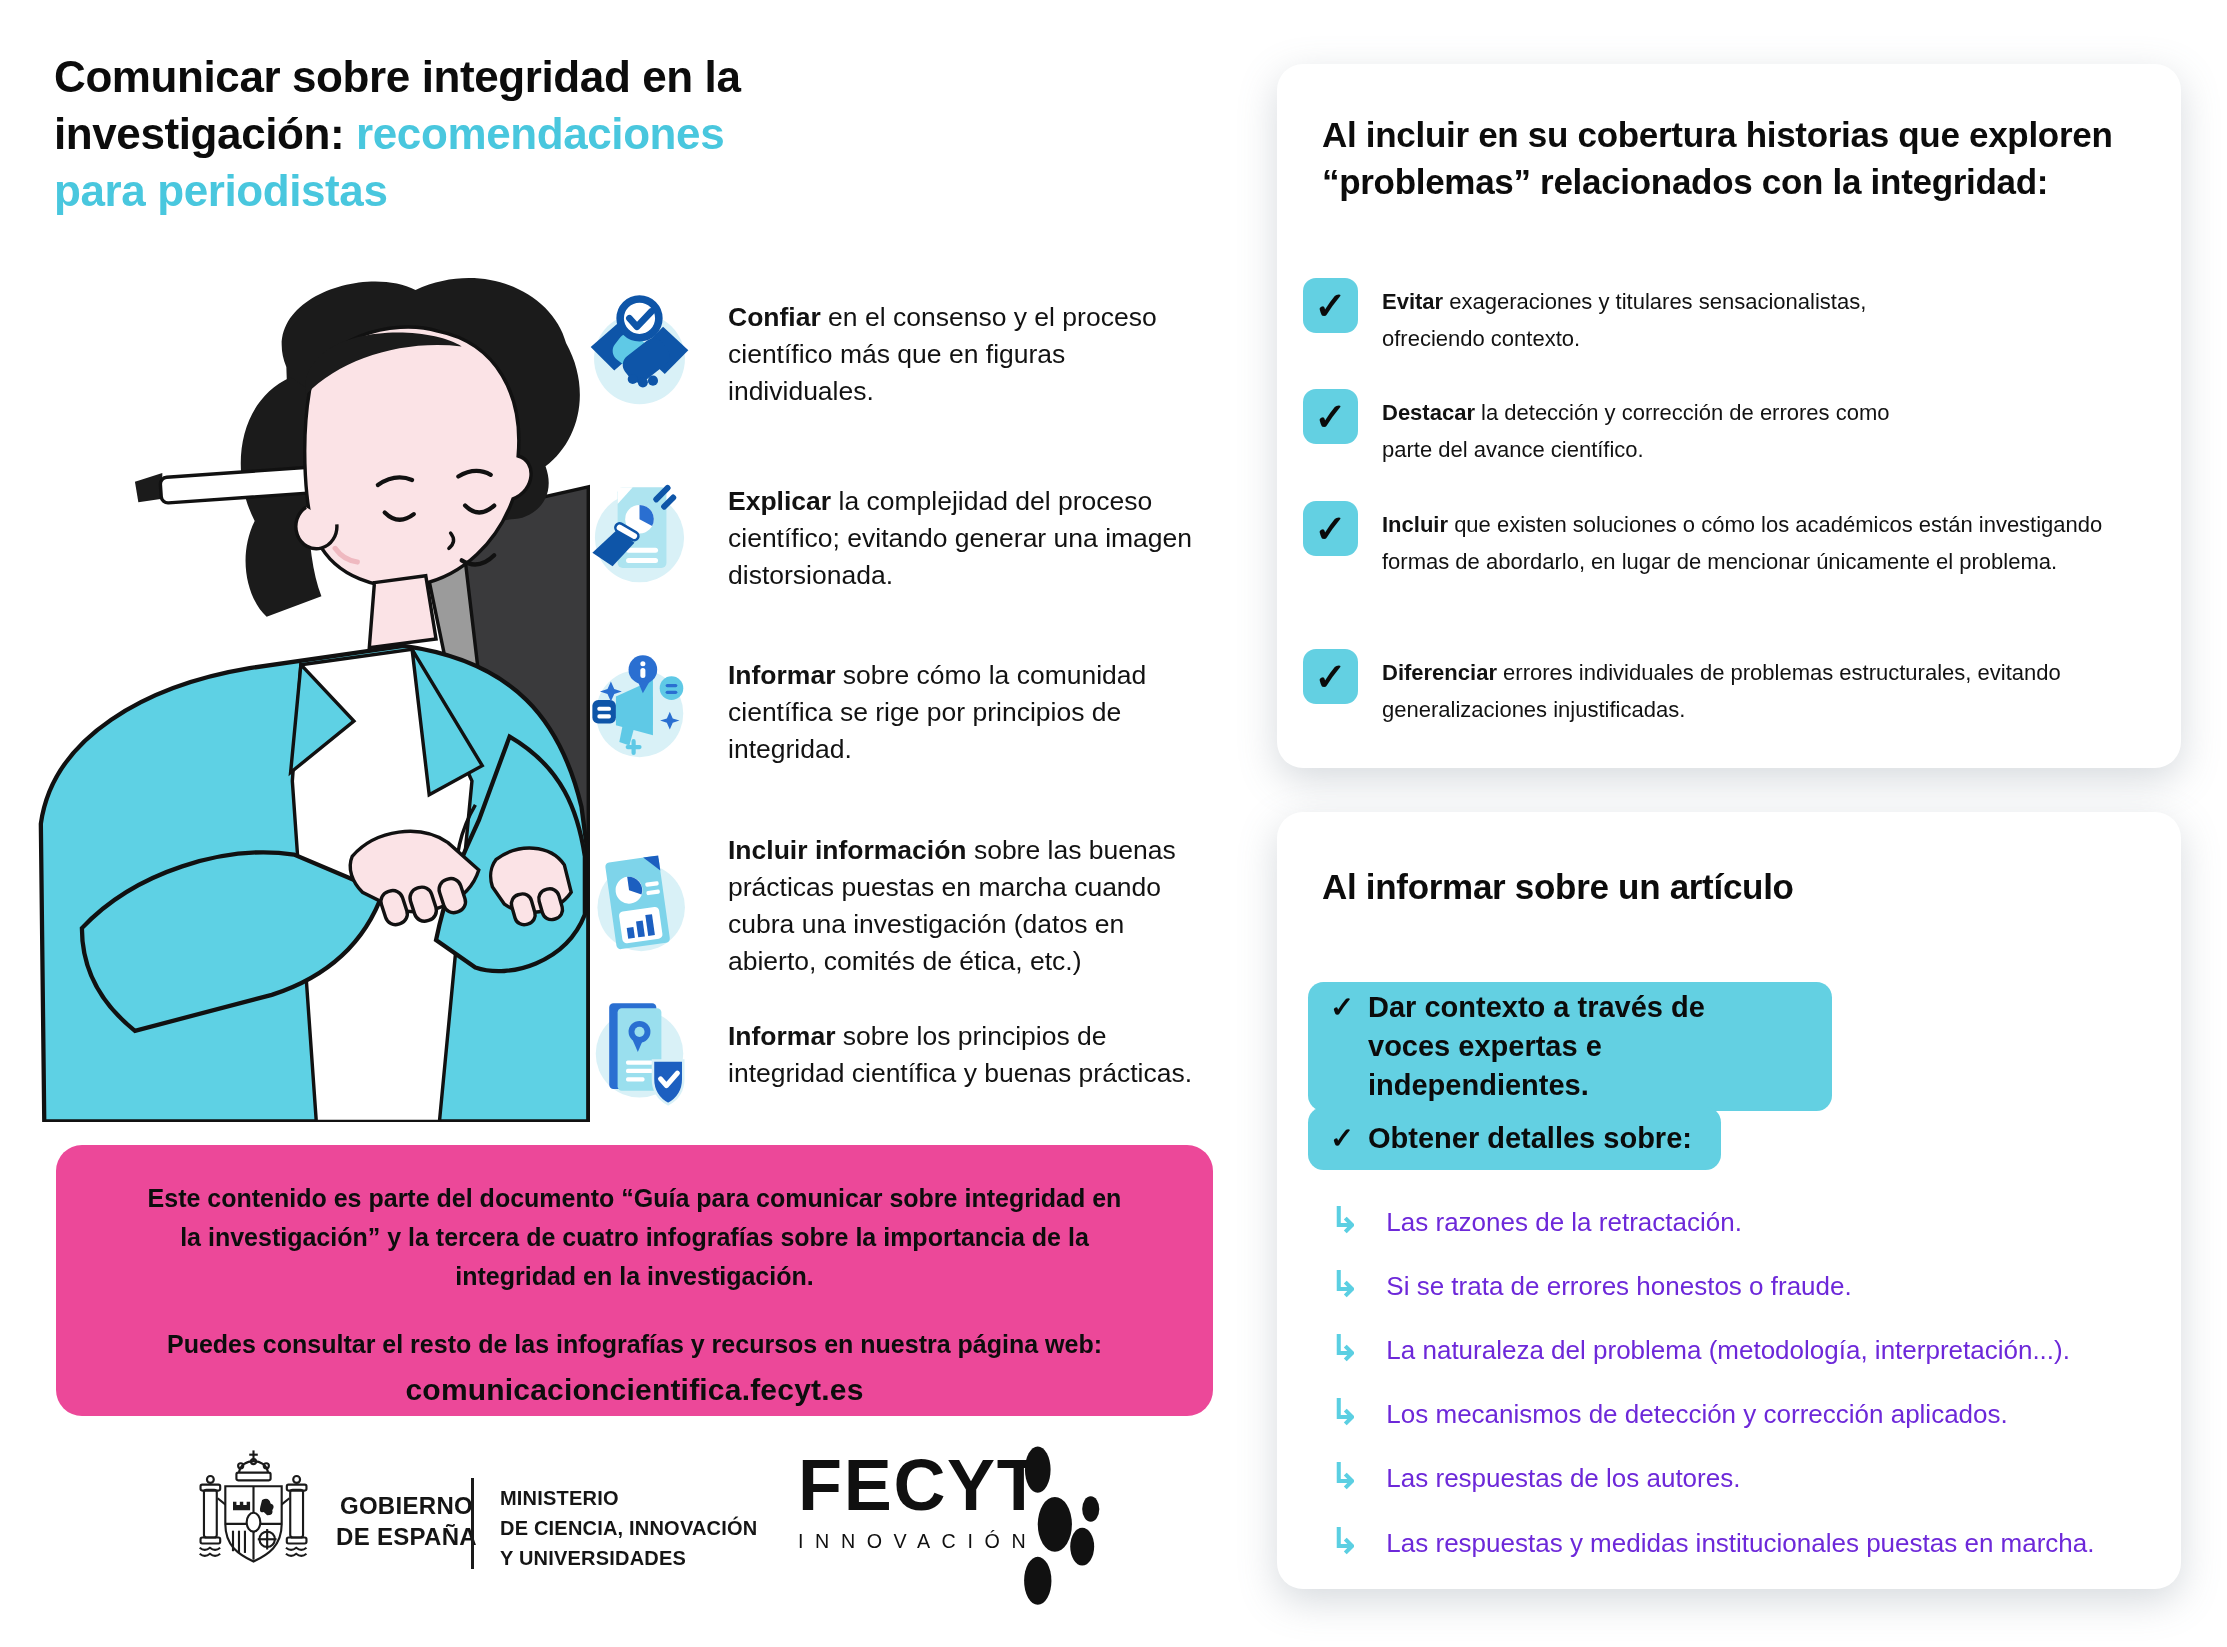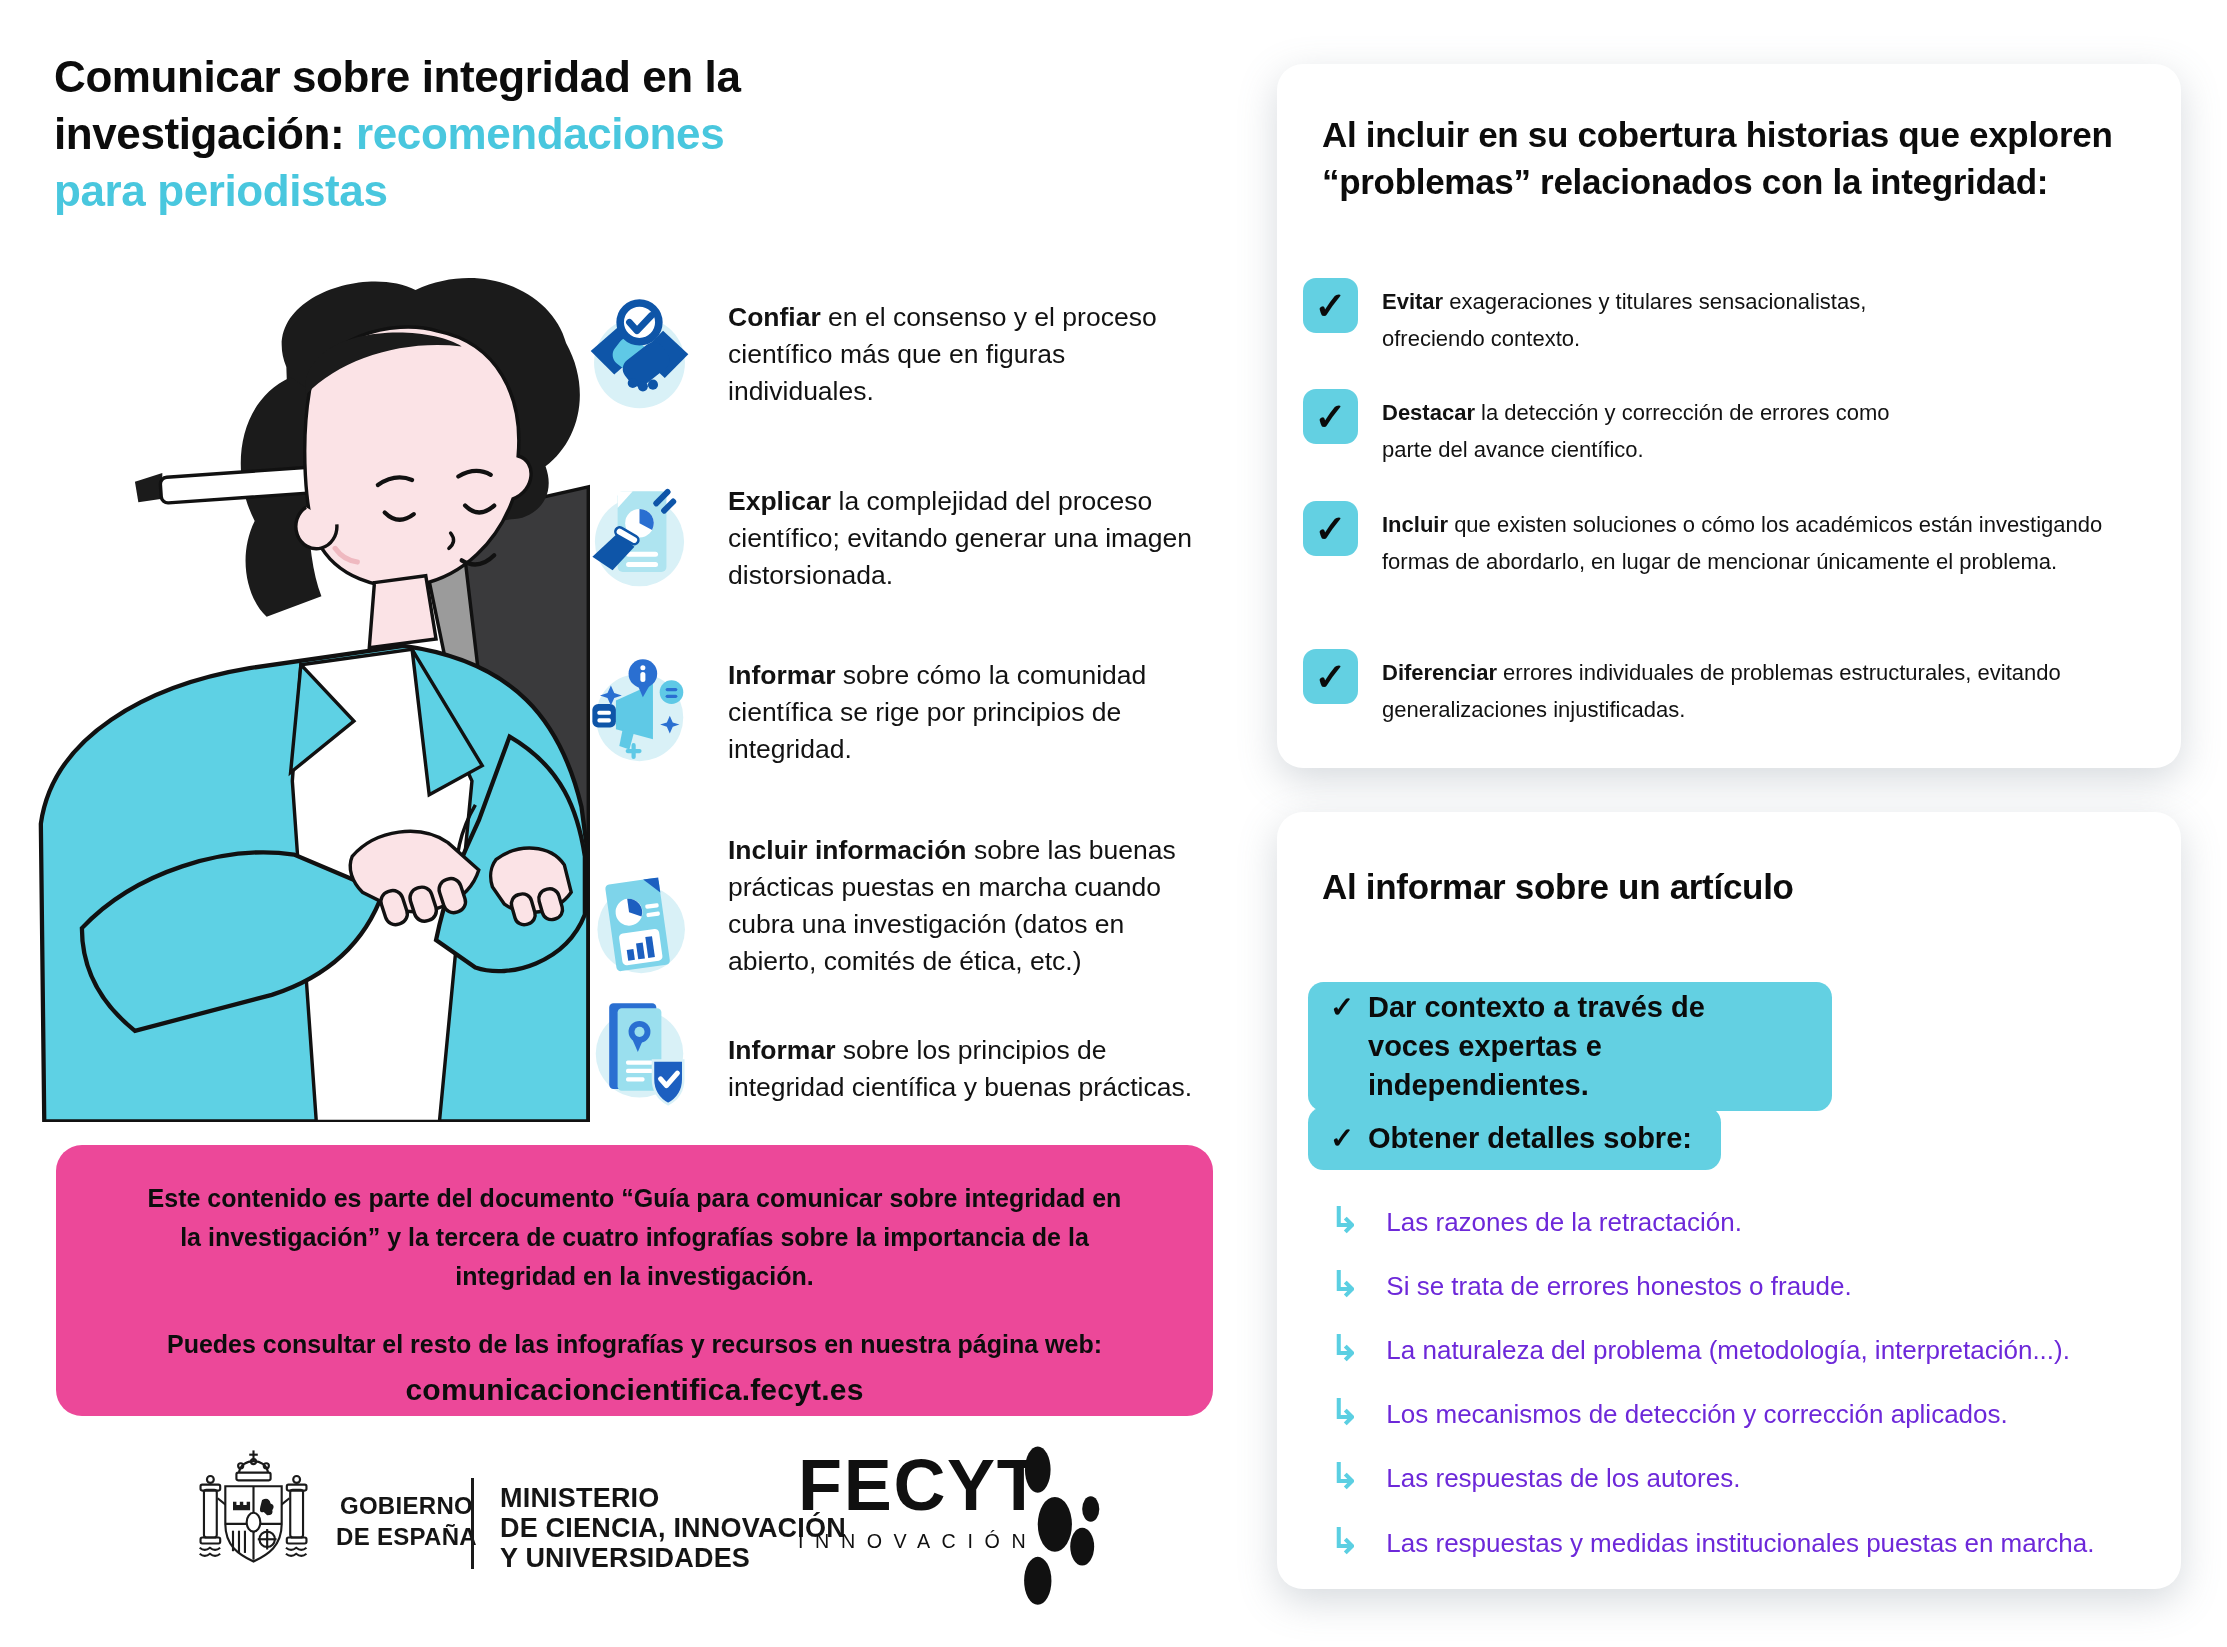--- a/index.html
+++ b/index.html
@@ -11,21 +11,21 @@
 
   
   .main-title{position:absolute;left:54px;top:48px;font-size:44px;line-height:57px;
     font-weight:800;letter-spacing:-0.4px;color:#0c0c0c;}
   .accent-text{color:#49c7de;}
 
   
   .illustration{position:absolute;left:34px;top:257px;width:556px;height:865px;}
 
   
-  .rec-item{position:absolute;left:589px;display:flex;gap:38px;align-items:flex-end;}
+  .rec-item{position:absolute;left:589px;display:flex;gap:38px;align-items:center;}
   .rec-icon{width:101px;height:113px;flex:0 0 auto;}
   .rec-text{font-size:26.5px;line-height:37px;padding-top:10.3px;width:467px;color:#121212;}
   .rec-text .kw{font-weight:800;}
   .rec-item-1{top:289px;}
   .rec-item-2{top:473px;}
   .rec-item-3{top:647px;}
   .rec-item-4{top:822px;}
   .rec-item-5{top:993px;}
 
   
@@ -33,21 +33,21 @@
     background:#ec4899;border-radius:26px;text-align:center;color:#0d0d0d;}
   .info-box .p1{margin:0 auto;padding-top:34px;width:976px;font-size:25px;line-height:39px;font-weight:700;}
   .info-box .p2{margin:31px auto 0;width:1027px;font-size:25px;line-height:34px;font-weight:700;}
   .info-box .website{margin-top:12px;font-size:30px;font-weight:800;letter-spacing:0.2px;}
 
   
   .coat-of-arms{position:absolute;left:197px;top:1447px;width:113px;height:123px;}
   .gov-text{position:absolute;left:336px;top:1490px;font-size:24px;line-height:31px;
     font-weight:600;letter-spacing:0.3px;color:#151515;text-align:center;}
   .logo-divider{position:absolute;left:471px;top:1478px;width:2.6px;height:91px;background:#1a1a1a;}
-  .ministry-text{position:absolute;left:500px;top:1483px;font-size:27px;line-height:30px;
+  .ministry-text{position:absolute;left:500px;top:1483px;font-size:20px;line-height:30px;
     font-weight:600;letter-spacing:0.2px;color:#151515;}
   .fecyt{position:absolute;left:798px;top:1448px;}
   .fecyt-word{font-size:72px;line-height:75px;font-weight:800;letter-spacing:1.7px;color:#101010;}
   .fecyt-sub{font-size:19.7px;font-weight:500;letter-spacing:11.6px;margin-top:6.8px;color:#101010;}
   .fecyt-dots{position:absolute;left:1007px;top:1442px;width:94px;height:175px;}
 
   
   .card{position:absolute;left:1277px;width:904px;background:#ffffff;border-radius:26px;
     box-shadow:0 12px 38px rgba(120,132,145,0.30);}
   .card-coverage{top:64px;height:704px;}

